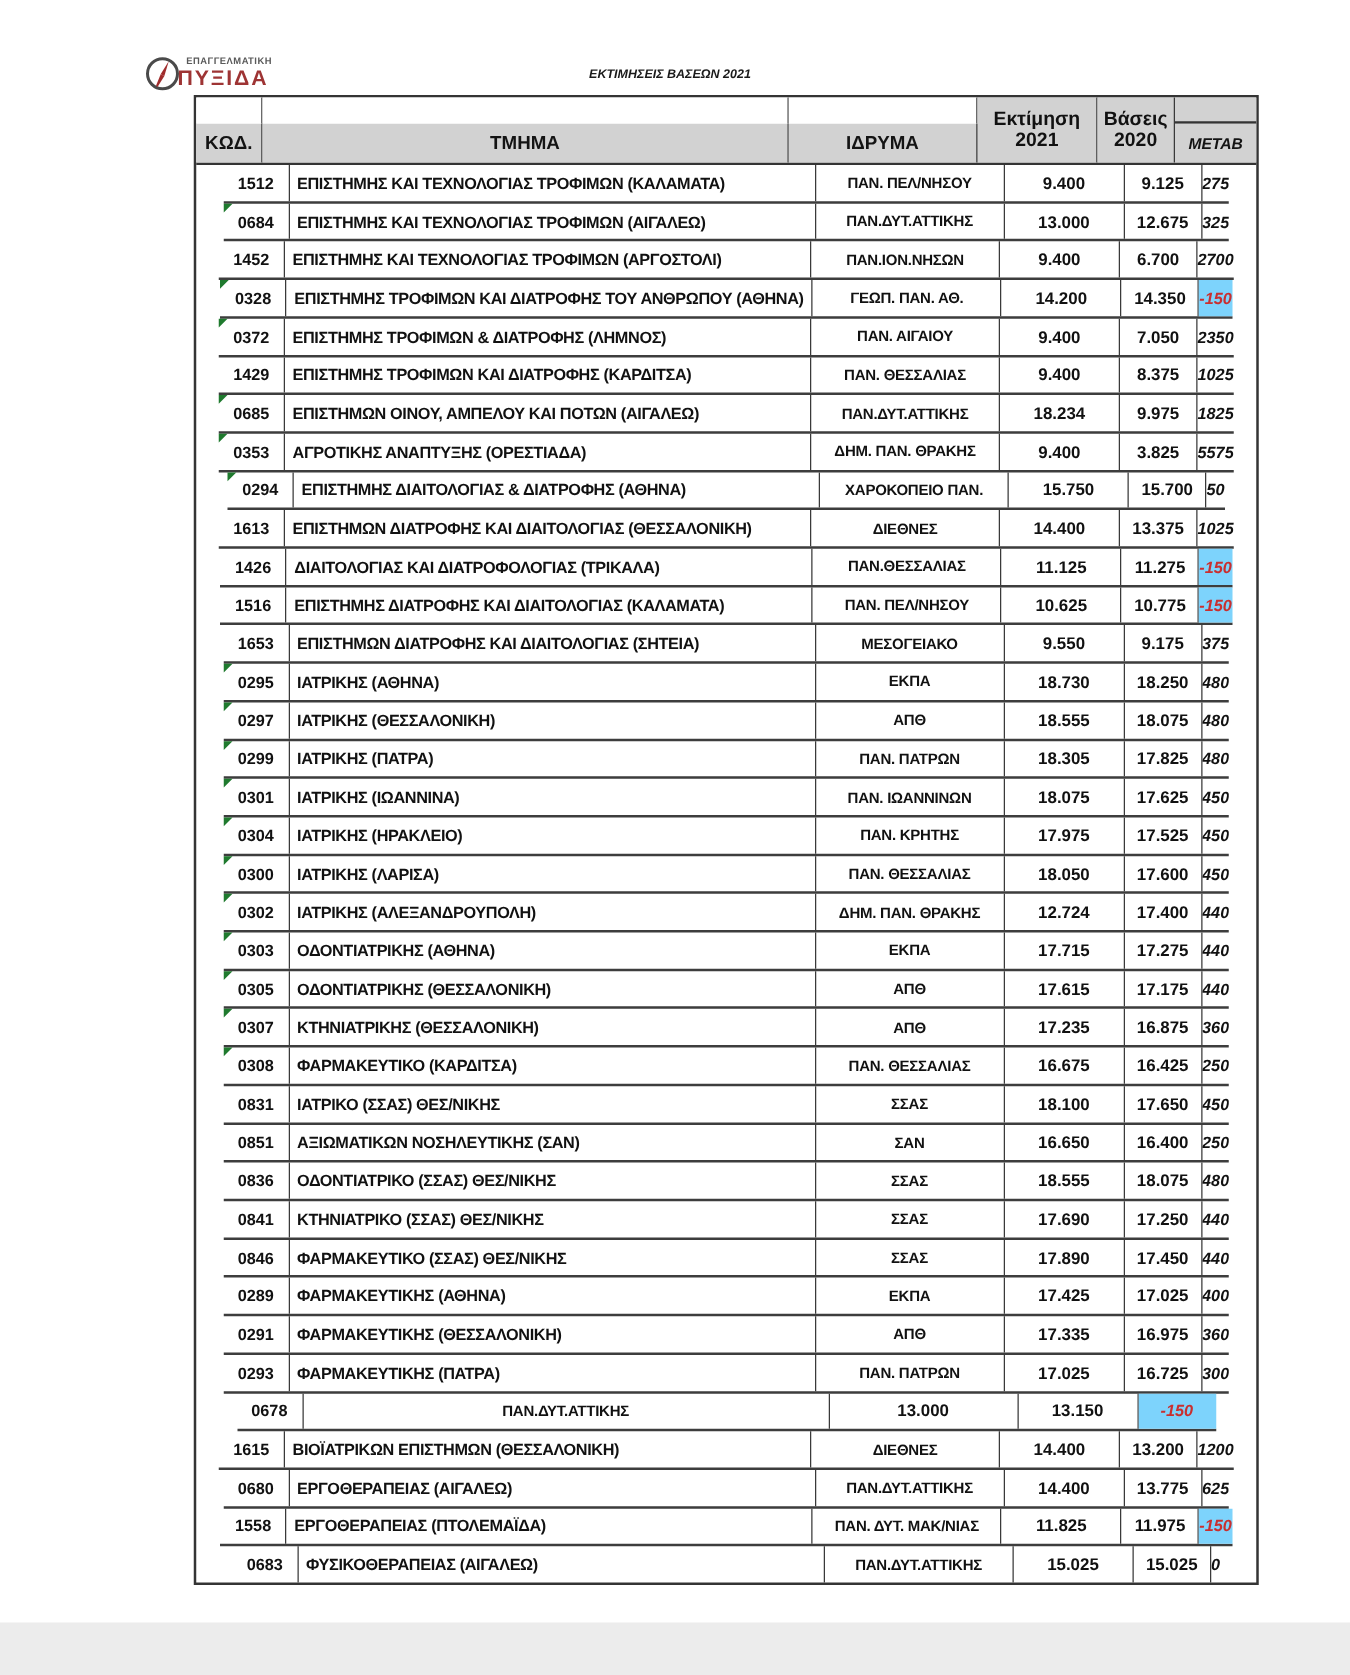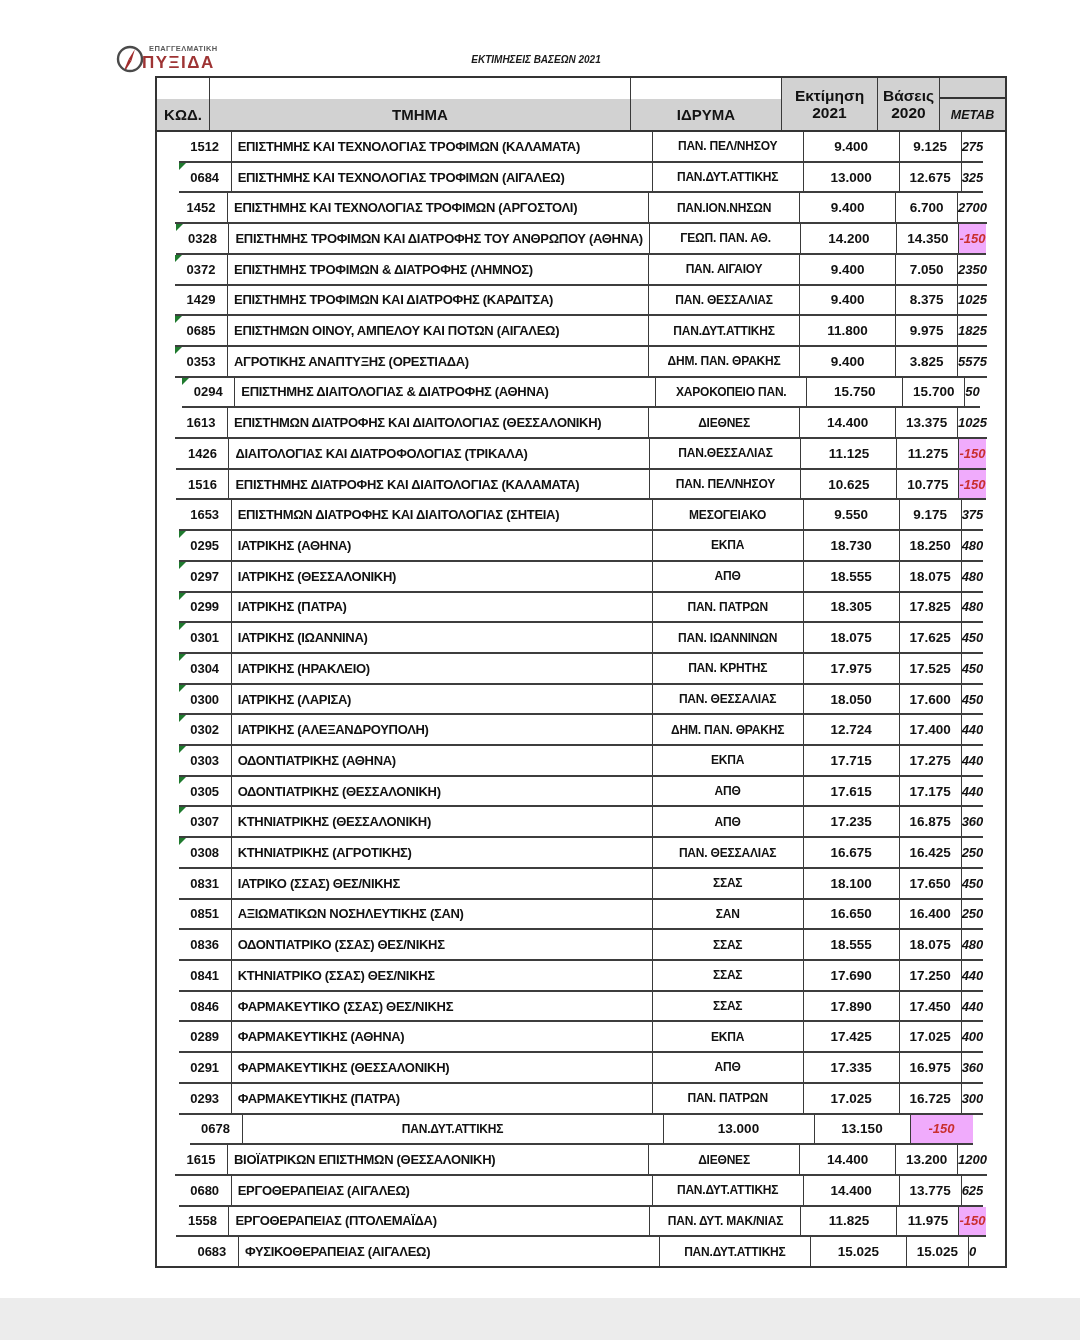--- a/index.html
+++ b/index.html
@@ -38,21 +38,21 @@
 
   
   .tbody{display:flex;flex-direction:column;height:1134px;align-items:center;}
   .row{flex:1;border-bottom:2px solid #3d3d3d;position:relative;}
   .row:last-child{border-bottom:none;}
   .code{font-weight:bold;font-size:13px;}
   .dept{font-weight:bold;font-size:13px;justify-content:flex-start;padding-left:6px;letter-spacing:-0.3px;}
   .inst{font-weight:bold;font-size:12px;letter-spacing:-0.2px;}
   .est,.bas{font-weight:bold;font-size:13.5px;}
   .chg{font-weight:bold;font-style:italic;font-size:13px;}
-  .chg.negative{background:#f0abfc;color:#c92f2f;}
+  .chg.negative{background:#7dd3fc;color:#c92f2f;}
   .row.marker::before{content:"";position:absolute;left:0;top:0;width:0;height:0;
         border-top:7px solid #1f7a2e;border-right:7px solid transparent;z-index:2;}
 </style>
 </head>
 <body>
 
 <div class="page">
 
   <div class="logo">
     <span class="logo-icon">
@@ -152,21 +152,21 @@
     <div class="cell inst">ΠΑΝ. ΘΕΣΣΑΛΙΑΣ</div>
     <div class="cell est">9.400</div>
     <div class="cell bas">8.375</div>
     <div class="cell chg">1025</div>
   </div>
 
   <div class="row marker">
     <div class="cell code">0685</div>
     <div class="cell dept">ΕΠΙΣΤΗΜΩΝ ΟΙΝΟΥ, ΑΜΠΕΛΟΥ ΚΑΙ ΠΟΤΩΝ (ΑΙΓΑΛΕΩ)</div>
     <div class="cell inst">ΠΑΝ.ΔΥΤ.ΑΤΤΙΚΗΣ</div>
-    <div class="cell est">11.800</div>
+    <div class="cell est">18.234</div>
     <div class="cell bas">9.975</div>
     <div class="cell chg">1825</div>
   </div>
 
   <div class="row marker">
     <div class="cell code">0353</div>
     <div class="cell dept">ΑΓΡΟΤΙΚΗΣ ΑΝΑΠΤΥΞΗΣ (ΟΡΕΣΤΙΑΔΑ)</div>
     <div class="cell inst">ΔΗΜ. ΠΑΝ. ΘΡΑΚΗΣ</div>
     <div class="cell est">9.400</div>
     <div class="cell bas">3.825</div>
@@ -303,21 +303,21 @@
     <div class="cell code">0307</div>
     <div class="cell dept">ΚΤΗΝΙΑΤΡΙΚΗΣ (ΘΕΣΣΑΛΟΝΙΚΗ)</div>
     <div class="cell inst">ΑΠΘ</div>
     <div class="cell est">17.235</div>
     <div class="cell bas">16.875</div>
     <div class="cell chg">360</div>
   </div>
 
   <div class="row marker">
     <div class="cell code">0308</div>
-    <div class="cell dept">ΚΤΗΝΙΑΤΡΙΚΗΣ (ΑΓΡΟΤΙΚΗΣ)</div>
+    <div class="cell dept">ΦΑΡΜΑΚΕΥΤΙΚΟ (ΚΑΡΔΙΤΣΑ)</div>
     <div class="cell inst">ΠΑΝ. ΘΕΣΣΑΛΙΑΣ</div>
     <div class="cell est">16.675</div>
     <div class="cell bas">16.425</div>
     <div class="cell chg">250</div>
   </div>
 
   <div class="row">
     <div class="cell code">0831</div>
     <div class="cell dept">ΙΑΤΡΙΚΟ (ΣΣΑΣ) ΘΕΣ/ΝΙΚΗΣ</div>
     <div class="cell inst">ΣΣΑΣ</div>

